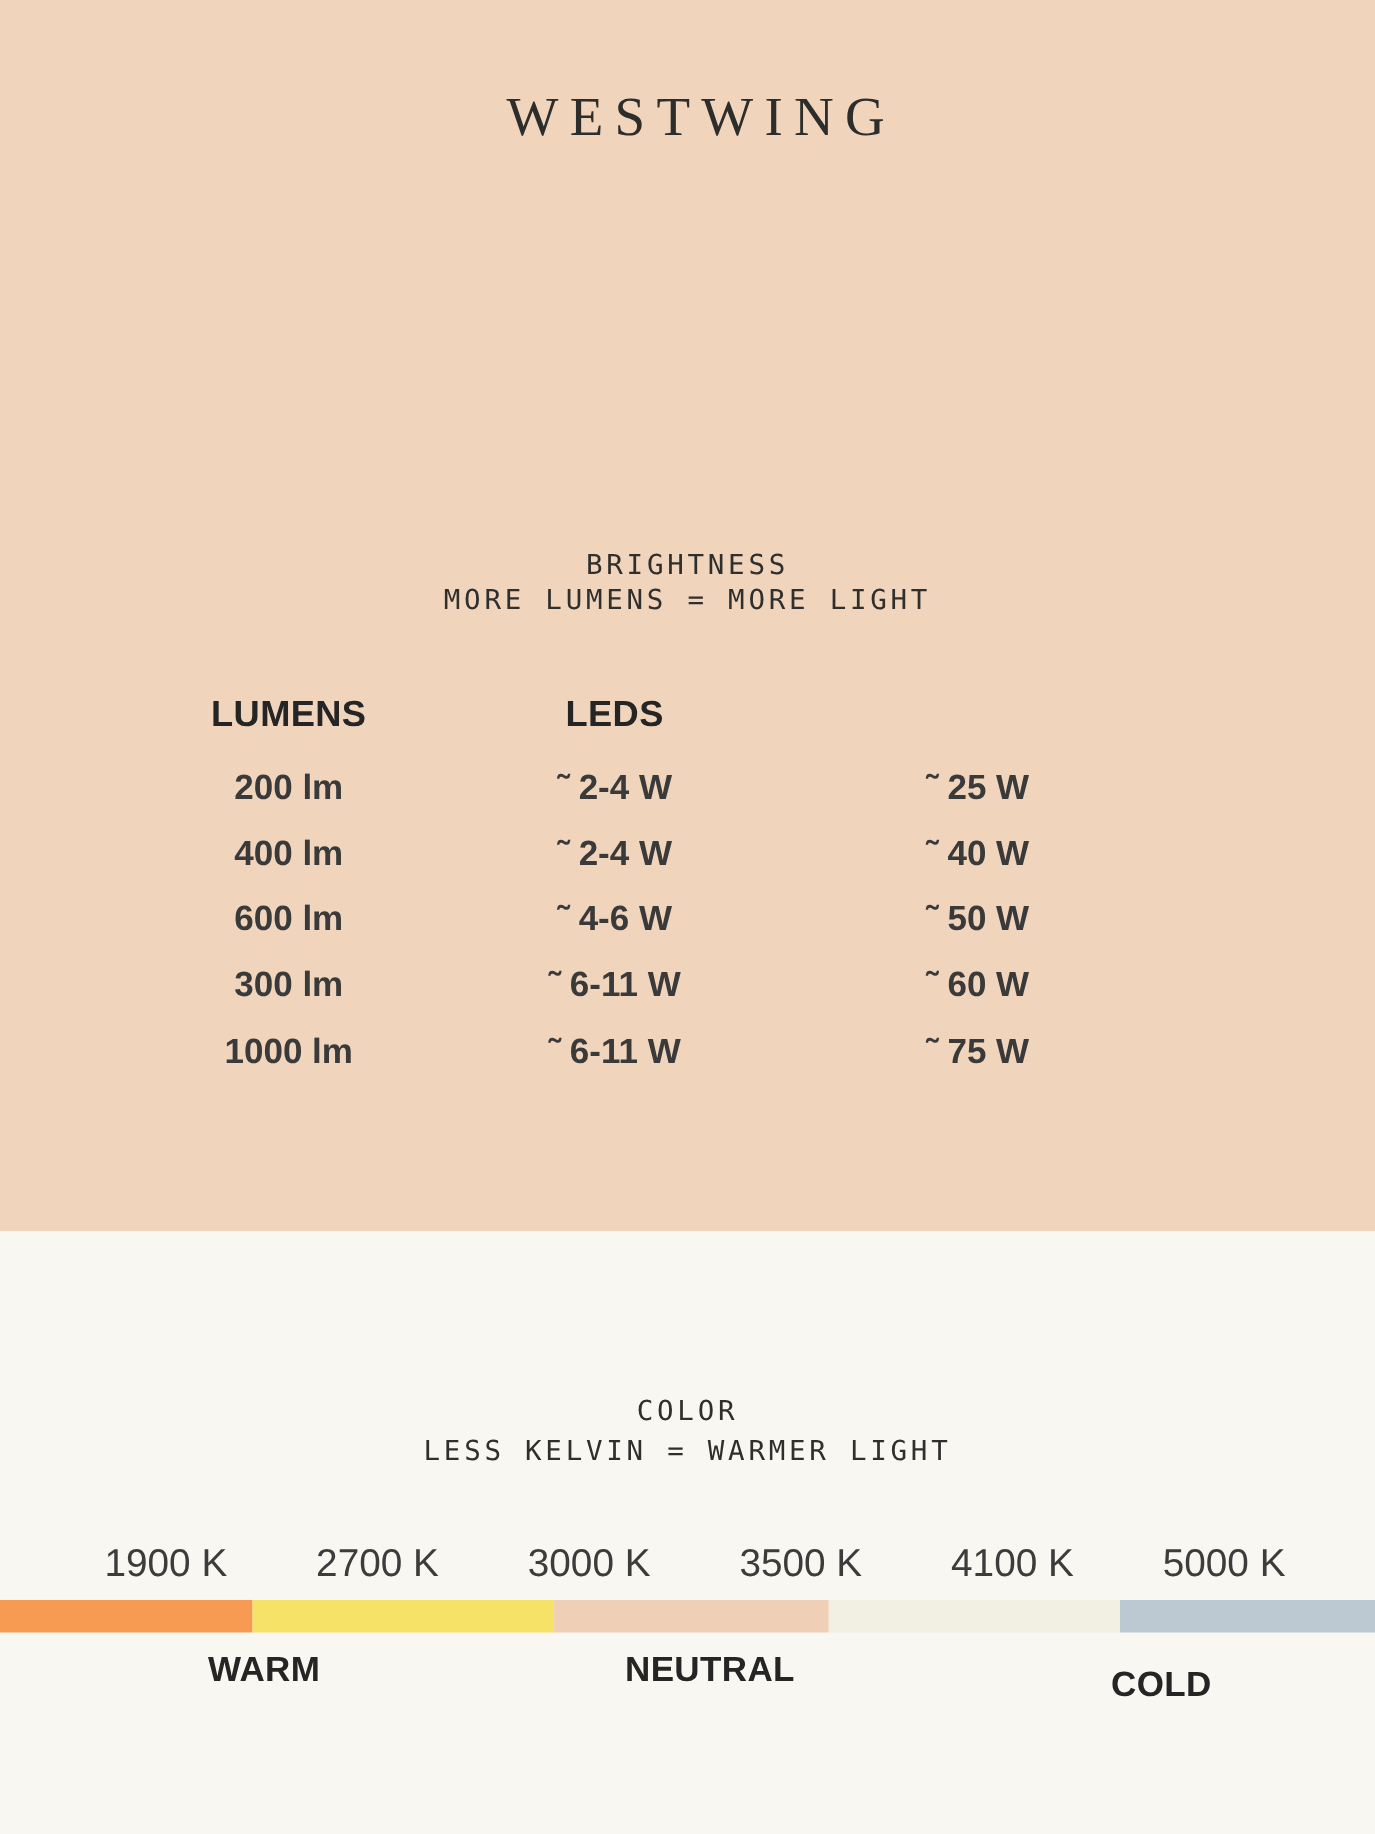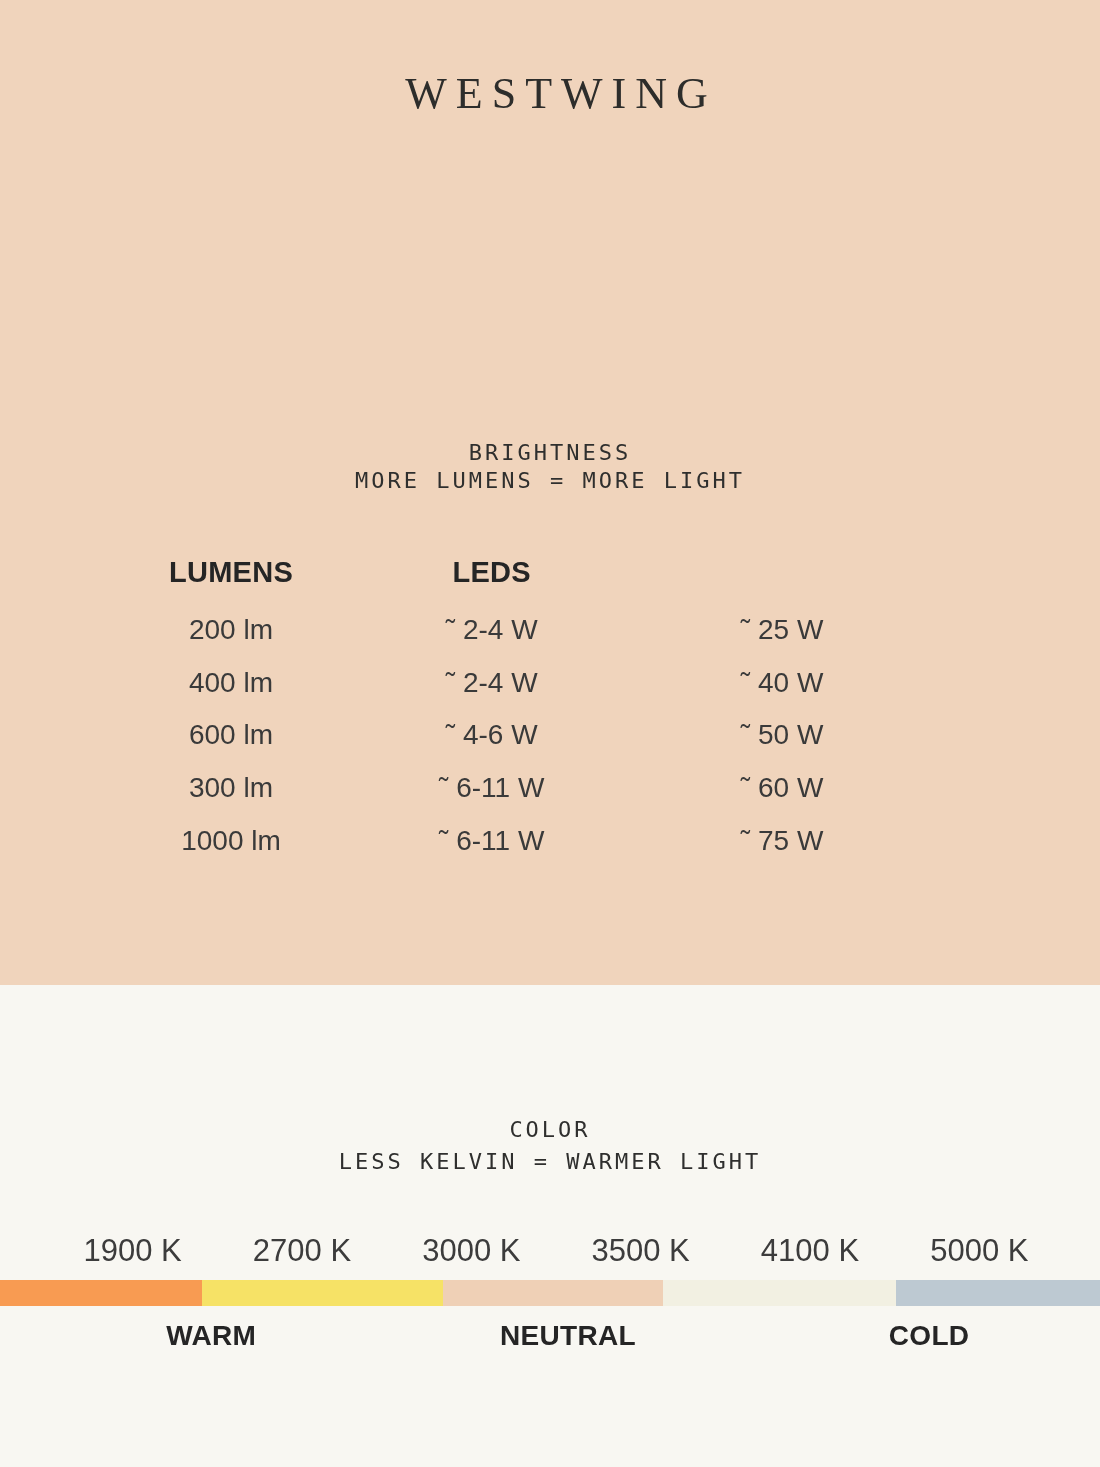--- a/index.html
+++ b/index.html
@@ -31,38 +31,38 @@
   .color-heading{top:132px;}
   .color-subheading{top:164px;}
 
   .thead{position:absolute;top:555px;left:0;width:100%;height:34px;}
   .thead .cell{font-weight:bold;font-size:29px;letter-spacing:.3px;color:#252525;}
   .cell{position:absolute;top:50%;transform:translate(-50%,-50%);white-space:nowrap;}
   .col-1{left:21%;}
   .col-2{left:44.7%;}
   .col-3{left:71.1%;}
 
-  .table-rows{position:absolute;top:604px;left:0;width:100%;}
+  .table-rows{position:absolute;top:604px;left:0;width:100%;font-weight:bold;}
   .trow{position:relative;height:52.6px;}
   .trow .cell{font-size:28px;color:var(--text-body);}
 
   .kelvin-row{position:absolute;top:248px;left:0;width:100%;height:36px;
               display:flex;box-sizing:border-box;padding:0 36px 0 48px;}
   .kelvin-label{flex:1;text-align:center;font-size:31px;line-height:36px;
                 color:#3C3C3C;white-space:nowrap;}
 
   .scale-bar{position:absolute;top:295px;left:0;width:100%;height:26px;display:flex;}
   .scale-segment{height:100%;}
 
   .temp-labels{position:absolute;top:331px;left:0;width:100%;height:40px;padding-left:18px;}
   .temp-label{position:absolute;top:50%;transform:translate(-50%,-50%);
               font-weight:bold;font-size:28px;letter-spacing:.3px;color:#252525;white-space:nowrap;}
   .temp-warm{left:18.9%;}
   .temp-neutral{left:50.8%;}
-  .temp-cold{left:83.1%;}
+  .temp-cold{left:83.1%;margin-top:12px;}
 </style>
 </head>
 <body>
 
 <div class="page">
 
   <section class="top-section">
     <div class="brand">WESTWING</div>
 
     <div class="mono brightness-subheading">MORE LUMENS = MORE LIGHT</div>

